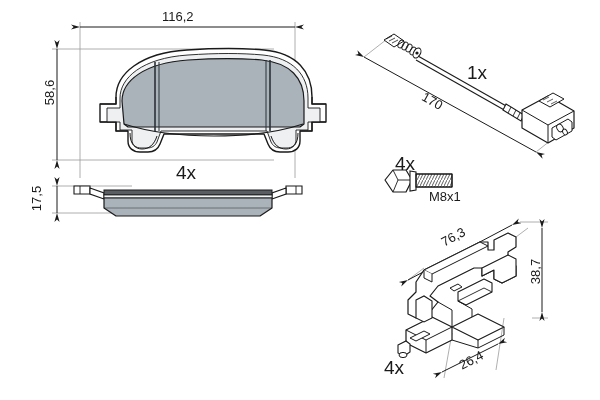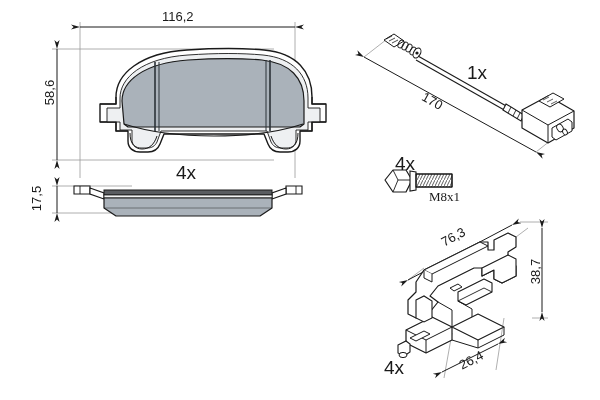--- a/index.html
+++ b/index.html
@@ -277,21 +277,21 @@
   <div class="dimtext qty" style="left:164px;top:163px;">4x</div>
 
   <div class="dimtext dim" style="left:-1px;top:192px;width:50px;text-align:center;transform:rotate(-90deg);transform-origin:center;">17,5</div>
 
   <div class="dimtext qty" style="left:455px;top:63px;">1x</div>
 
   <div class="dimtext dim" style="left:414px;top:90px;transform:rotate(29deg);transform-origin:left top;">170</div>
 
   <div class="dimtext qty" style="left:383px;top:154px;">4x</div>
 
-  <div class="dimtext dim" style="left:417px;top:190px;font-family:Liberation Serif, serif;">M8x1</div>
+  <div class="dimtext dim" style="left:417px;top:190px;">M8x1</div>
 
   <div class="dimtext dim" style="left:427px;top:237px;transform:rotate(-28deg);transform-origin:left top;">76,3</div>
 
   <div class="dimtext dim" style="left:498px;top:265px;width:50px;text-align:center;transform:rotate(-90deg);transform-origin:center;">38,7</div>
 
   <div class="dimtext dim" style="left:445px;top:360px;transform:rotate(-27deg);transform-origin:left top;">26,4</div>
 
   <div class="dimtext qty" style="left:372px;top:358px;">4x</div>
 
 </div>

